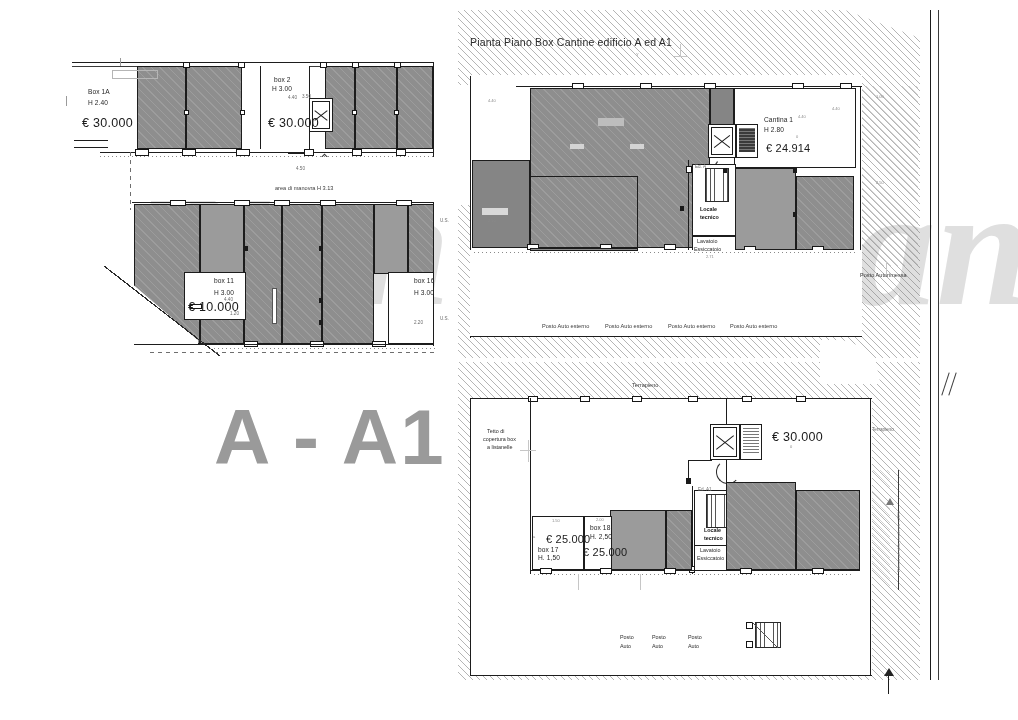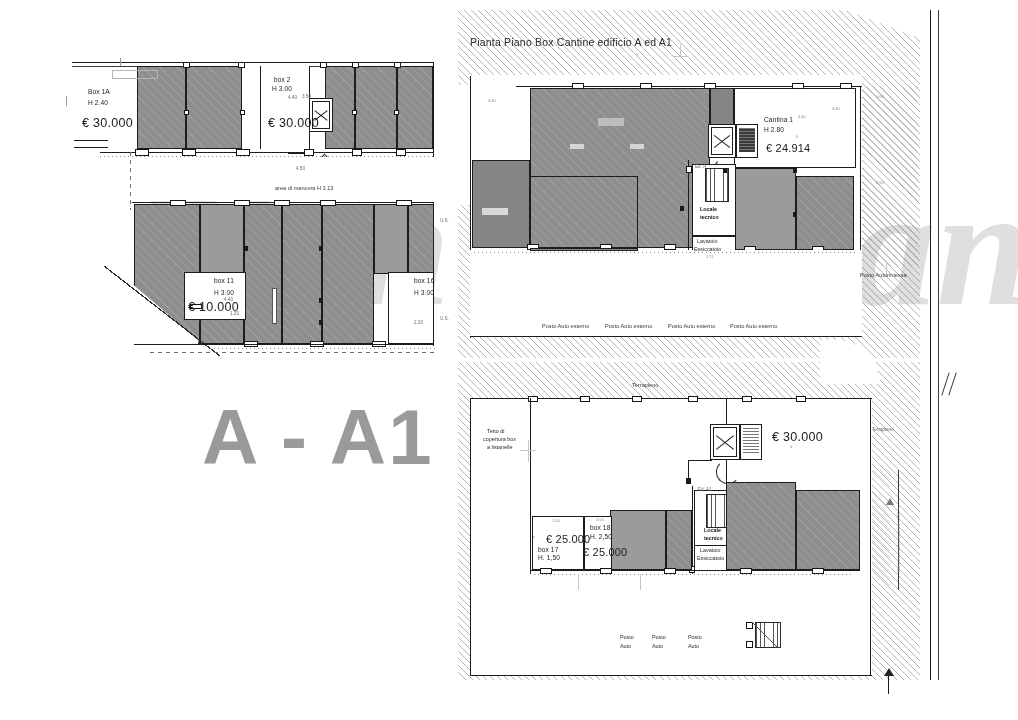--- a/index.html
+++ b/index.html
@@ -60,21 +60,21 @@
   .t-box{font-size:6.6px;color:#262626;letter-spacing:.1px;}
   .t-micro{font-size:4.6px;color:#6a6a6a;}
   .t-micro2{font-size:4.0px;color:#8a8a8a;}
   .t-small{font-size:5.6px;color:#3b3b3b;}
   .t-lbl{font-size:5.4px;color:#2e2e2e;}
   .t-lbl-b{font-size:5.4px;color:#151515;font-weight:bold;}
   .vert{transform-origin:0 0;transform:rotate(-90deg);}
 
   
   #bigtitle{
-    position:absolute;left:202px;top:398px;
+    position:absolute;left:214px;top:398px;
     font-size:78px;font-weight:bold;color:#9a9a9a;
     letter-spacing:2px;font-family:"Liberation Sans",sans-serif;
     line-height:1;
   }
   
   .wm{
     position:absolute;color:rgba(150,150,150,.30);
     font-family:"Liberation Serif",serif;font-style:italic;
     font-size:170px;font-weight:bold;pointer-events:none;
   }

